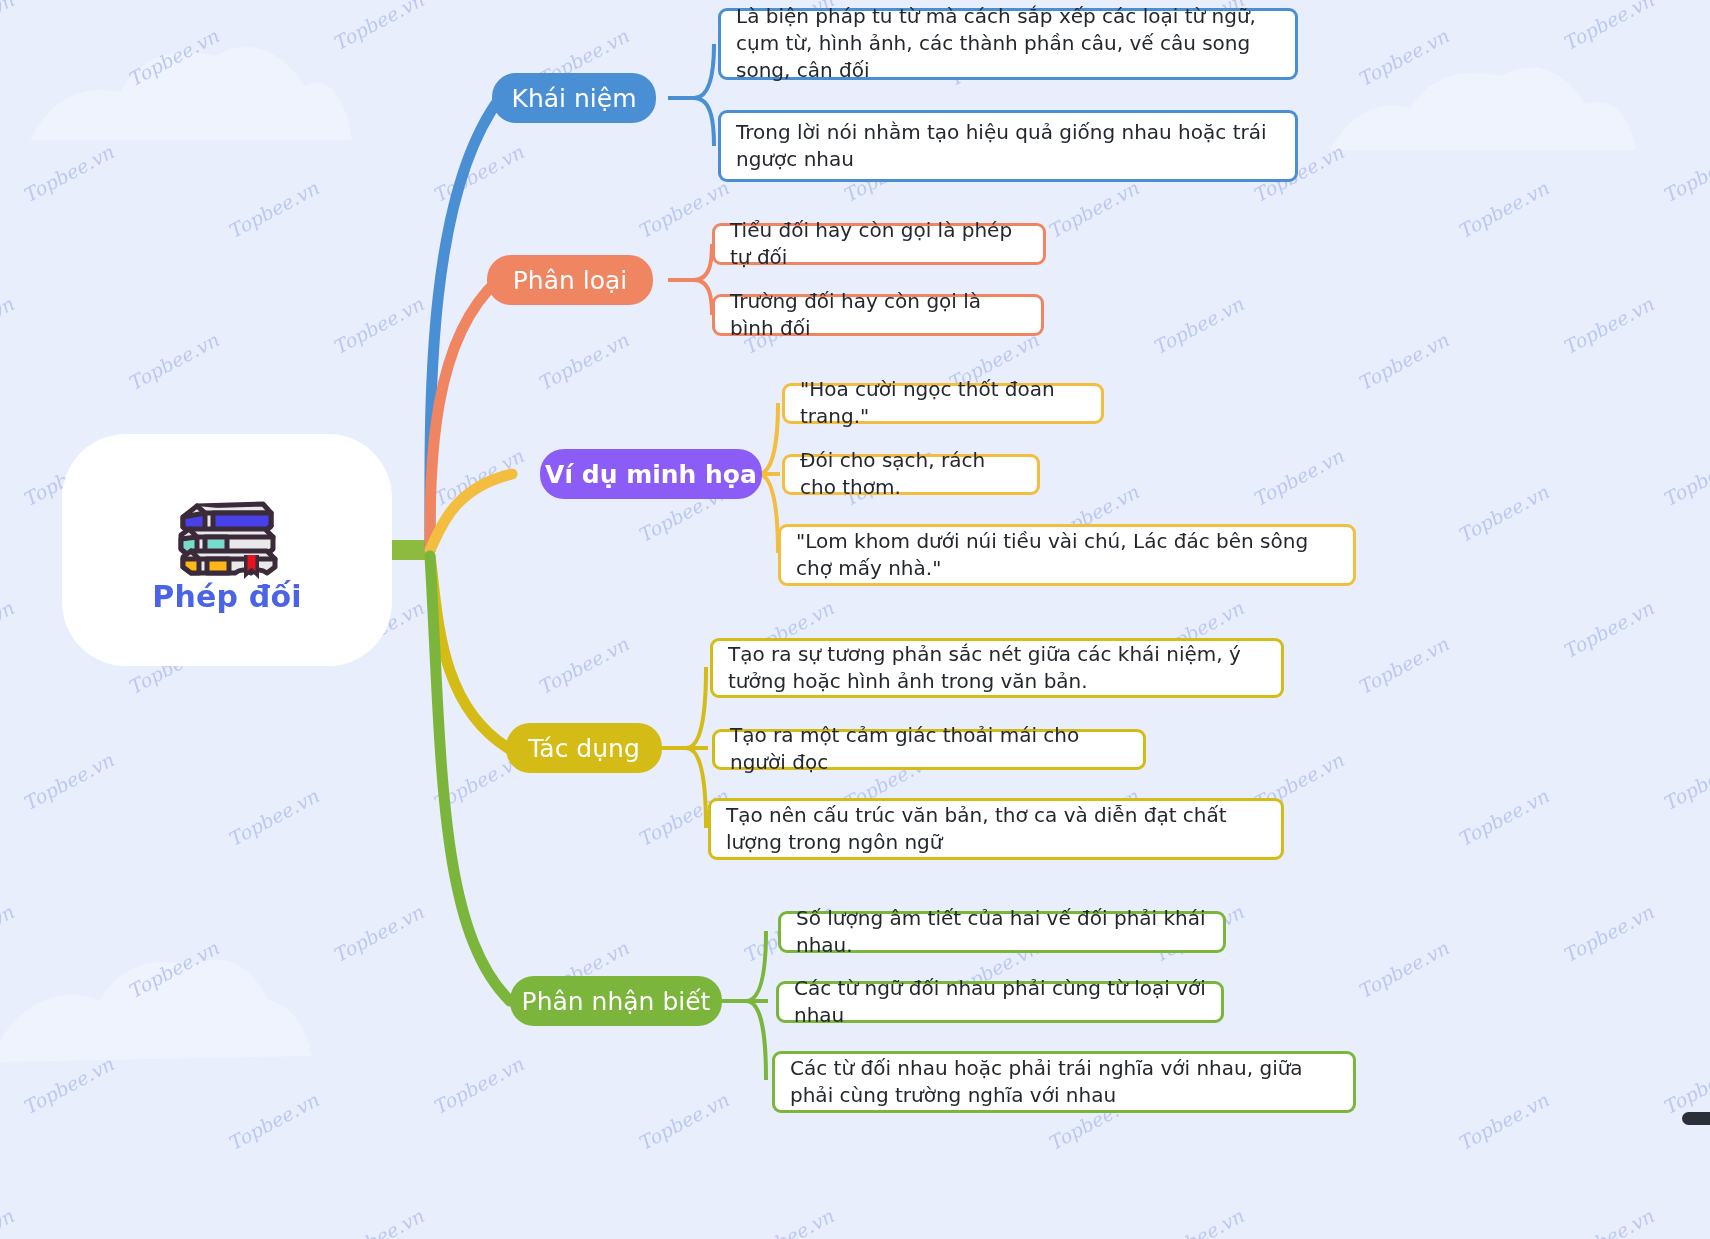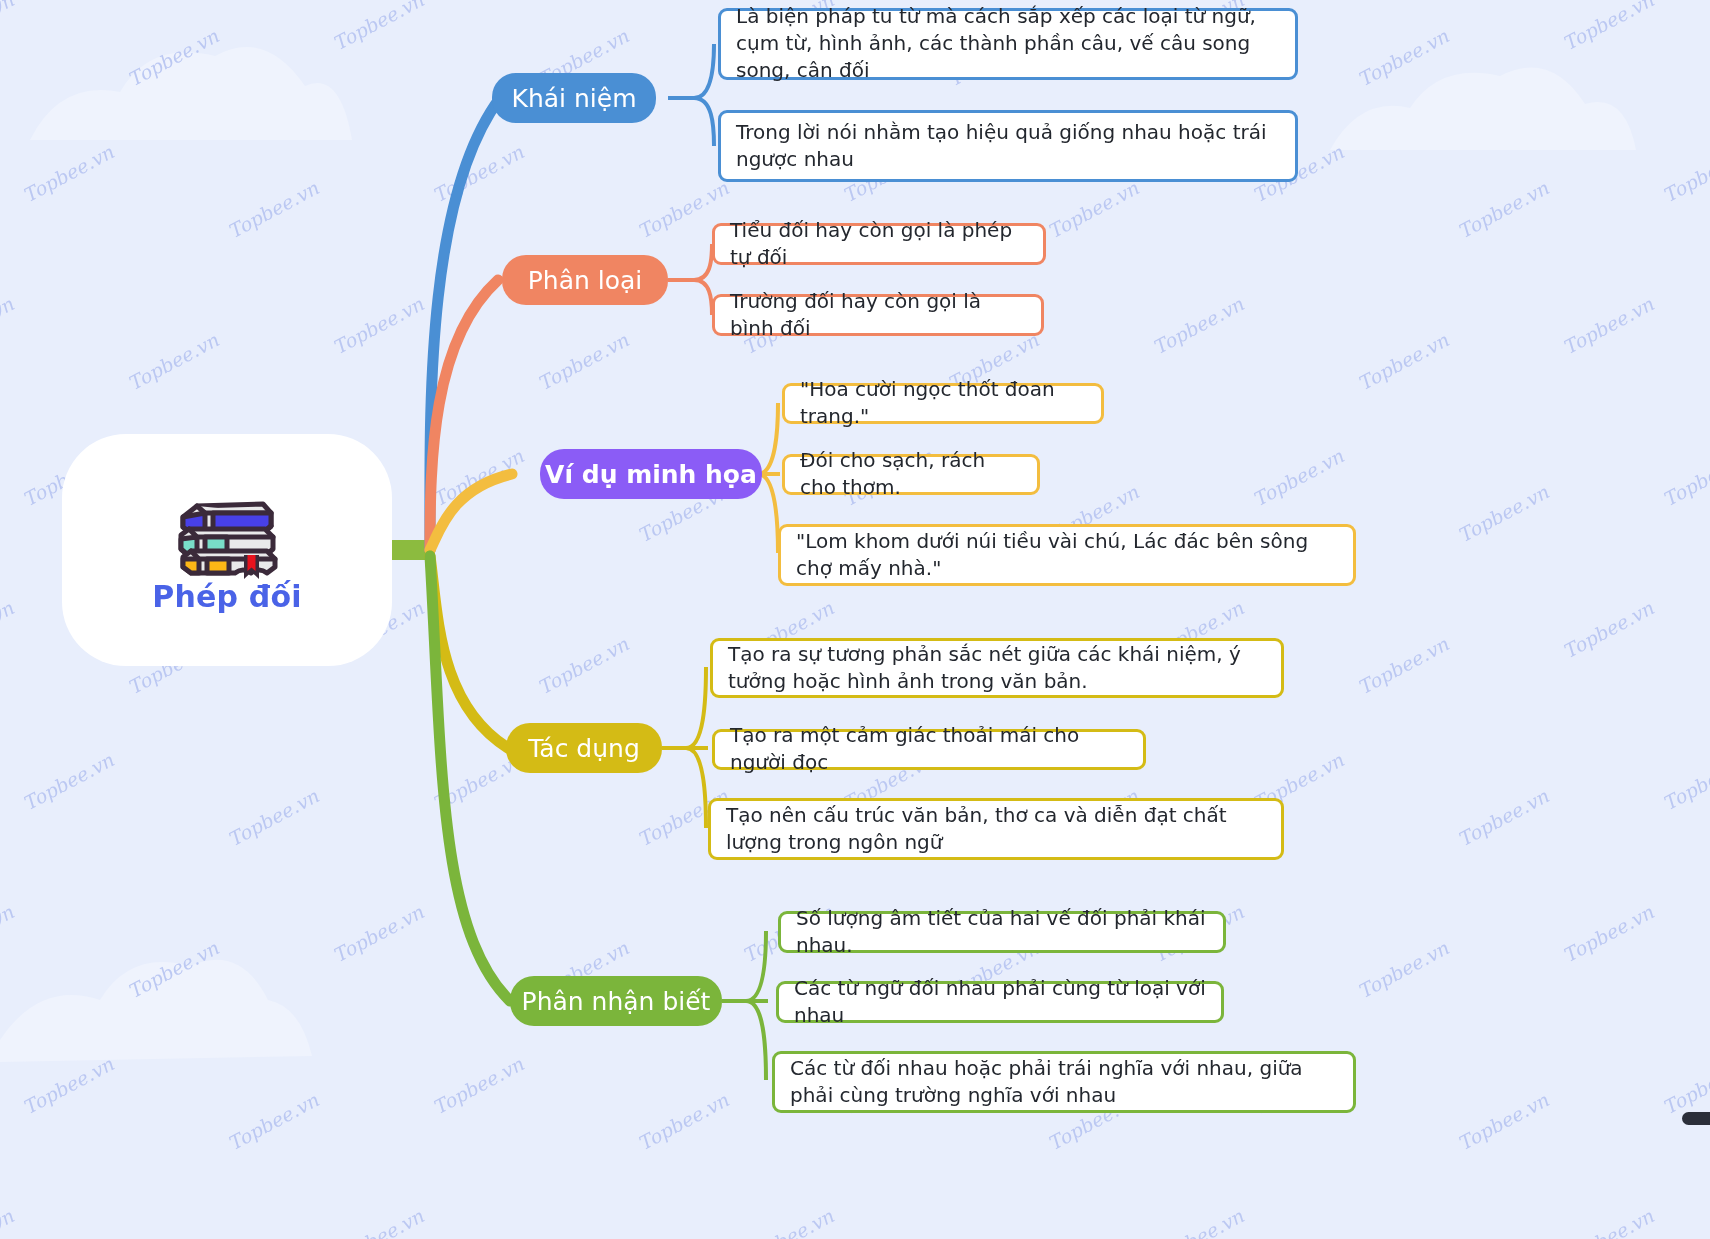--- a/index.html
+++ b/index.html
@@ -239,21 +239,21 @@
   <div class="edge-stub"></div>
 <div class="branch" style="left: 492px; top: 73px; width: 164px; background: rgb(74, 143, 212);">
       <span>Khái niệm</span>
     </div>
     <div class="leaf" style="left: 718px; top: 8px; width: 580px; height: 72px; border-color: rgb(74, 143, 212);">
       <span>Là biện pháp tu từ mà cách sắp xếp các loại từ ngữ, cụm từ, hình ảnh, các thành phần câu, vế câu song song, cân đối</span>
     </div>
     <div class="leaf" style="left: 718px; top: 110px; width: 580px; height: 72px; border-color: rgb(74, 143, 212);">
       <span>Trong lời nói nhằm tạo hiệu quả giống nhau hoặc trái ngược nhau</span>
     </div>
-    <div class="branch" style="left: 502px; top: 255px; width: 166px; background: rgb(240, 133, 98);">
+    <div class="branch" style="left: 487px; top: 255px; width: 166px; background: rgb(240, 133, 98);">
       <span>Phân loại</span>
     </div>
     <div class="leaf" style="left: 712px; top: 223px; width: 334px; height: 42px; border-color: rgb(240, 133, 98);">
       <span>Tiểu đối hay còn gọi là phép tự đối</span>
     </div>
     <div class="leaf" style="left: 712px; top: 294px; width: 332px; height: 42px; border-color: rgb(240, 133, 98);">
       <span>Trường đối hay còn gọi là bình đối</span>
     </div>
     <div class="branch" style="left: 540px; top: 449px; width: 222px; background: #8b5cf6; font-weight: bold;">
       <span>Ví dụ minh họa</span>

